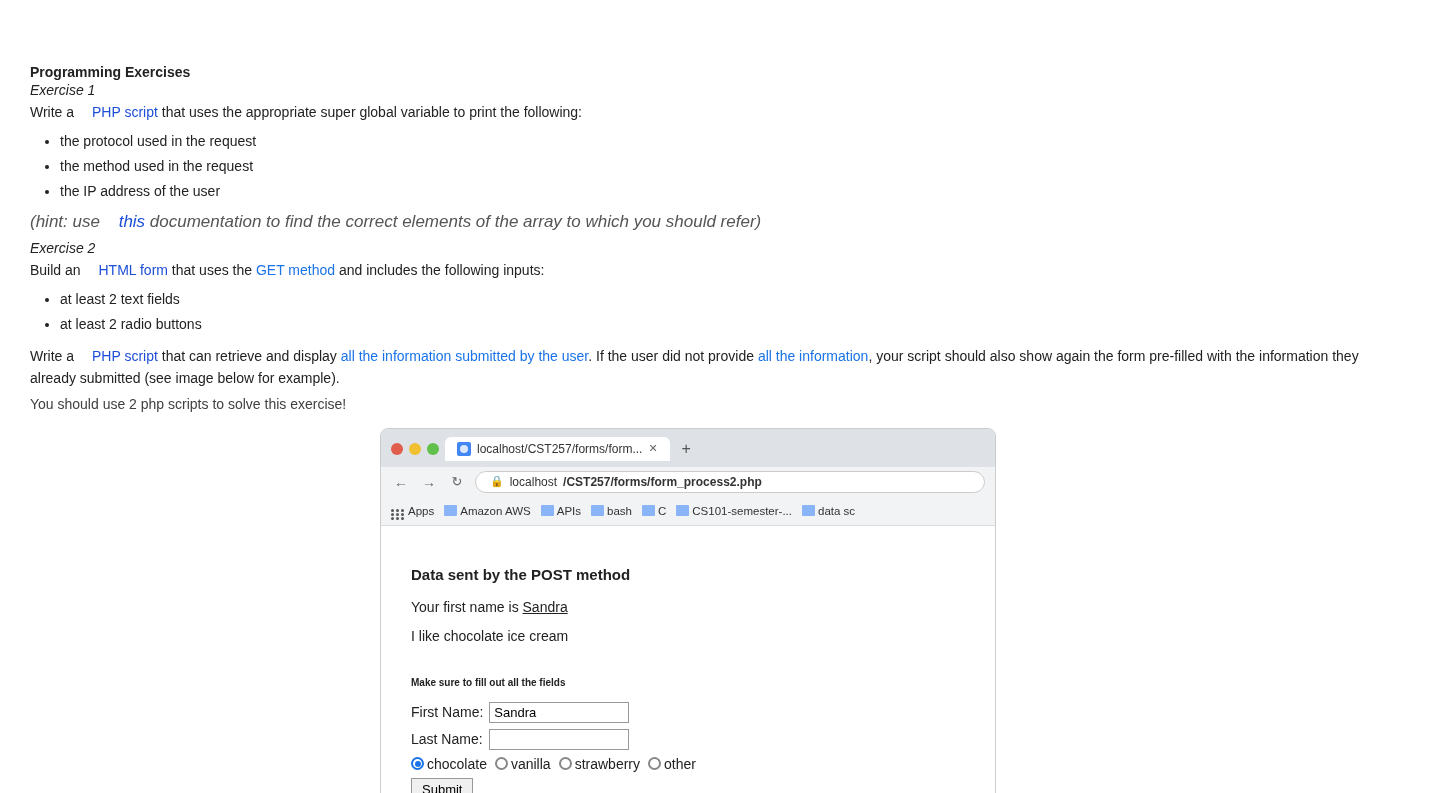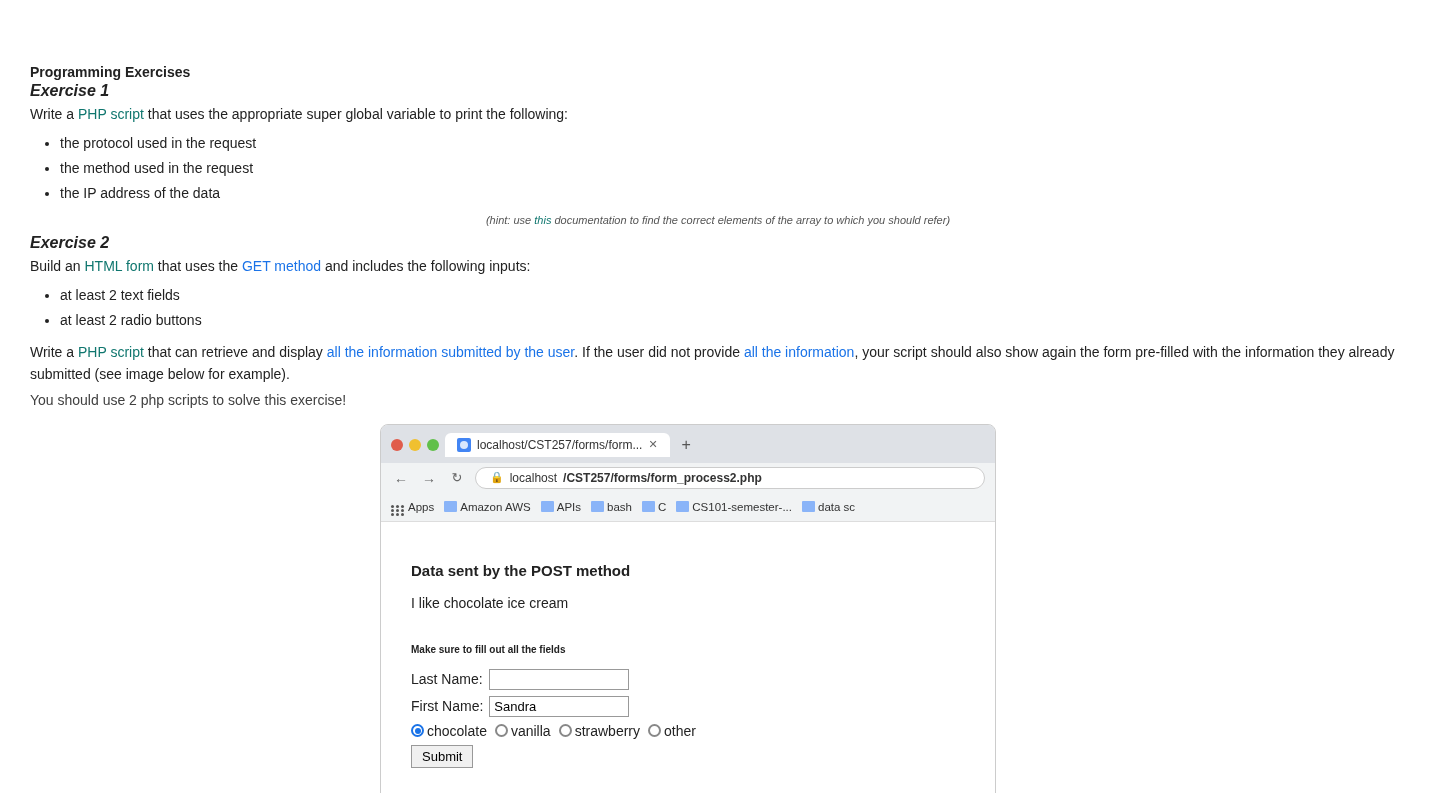--- a/index.html
+++ b/index.html
@@ -10,44 +10,43 @@
       background: #fff;
       padding: 20px 30px;
     }
     .page-title {
       font-weight: bold;
       font-size: 14px;
       margin-bottom: 2px;
       margin-top: 44px;
     }
     .exercise-title {
-      font-weight: bold;
+      font-weight: normal;
       font-style: italic;
-      font-size: 16px;
+      font-size: 14px;
       margin-bottom: 4px;
     }
     .exercise-desc {
       font-size: 14px;
       margin-bottom: 8px;
       line-height: 1.5;
     }
-    .link-blue { color: #0f766e; text-decoration: none; }
+    .link-blue { color: #1d4ed8; text-decoration: none; margin-left: 14px; }
     ul {
       margin: 6px 0 10px 30px;
     }
     ul li {
       margin-bottom: 4px;
       line-height: 1.5;
     }
     .hint-line {
       font-style: italic;
       color: #555;
       margin-bottom: 8px;
-      font-size: 11px;
-      text-align: center;
+      font-size: 17px;
     }
     .highlight-blue { color: #1a73e8; }
     .long-text {
       font-size: 14px;
       line-height: 1.6;
       margin-bottom: 6px;
       color: #222;
     }
     .you-should {
       color: #404040;
@@ -261,21 +260,21 @@
 
 <div class="page-title">Programming Exercises</div>
 
 <div class="exercise-title">Exercise 1</div>
 <div class="exercise-desc">
   Write a <span class="highlight-blue"><a class="link-blue" href="#">PHP script</a></span> that uses the appropriate super global variable to print the following:
 </div>
 <ul>
   <li>the protocol used in the request</li>
   <li>the method used in the request</li>
-  <li>the IP address of the data</li>
+  <li>the IP address of the user</li>
 </ul>
 <div class="hint-line">
   <span>(hint: use </span><a href="#" class="link-blue">this</a><span> documentation to find the correct elements of the array to which you should refer)</span>
 </div>
 
 <div class="exercise-title">Exercise 2</div>
 <div class="exercise-desc">
   Build an <span class="highlight-blue"><a class="link-blue" href="#">HTML form</a></span> that uses the <span class="highlight-blue">GET method</span> and includes the following inputs:
 </div>
 <ul>
@@ -361,33 +360,36 @@
     </div>
     <div class="bookmark-item">
       <span class="bookmark-icon"></span>
       <span>data sc</span>
     </div>
   </div>
 
   <div class="browser-content">
     <div class="bc-heading">Data sent by the POST method</div>
 
+    <div class="bc-line">
+      Your first name is <span class="bc-underline">Sandra</span>
+    </div>
     <div class="bc-line">I like chocolate ice cream</div>
 
     <br>
     <div class="bc-subheading">Make sure to fill out all the fields</div>
 
     
+    <div class="form-row">
+      <label class="form-label">First Name:</label>
+      <input type="text" class="form-input" value="Sandra" style="">
+    </div>
     <div class="form-row">
       <label class="form-label">Last Name:</label>
       <input type="text" class="form-input" value="" style="">
-    </div>
-    <div class="form-row">
-      <label class="form-label">First Name:</label>
-      <input type="text" class="form-input" value="Sandra" style="">
     </div>
 
 
     <div class="radio-row">
       <label class="radio-option">
         <span class="radio-circle selected">
           <span class="radio-inner"></span>
         </span>
         <span>chocolate</span>
       </label>

